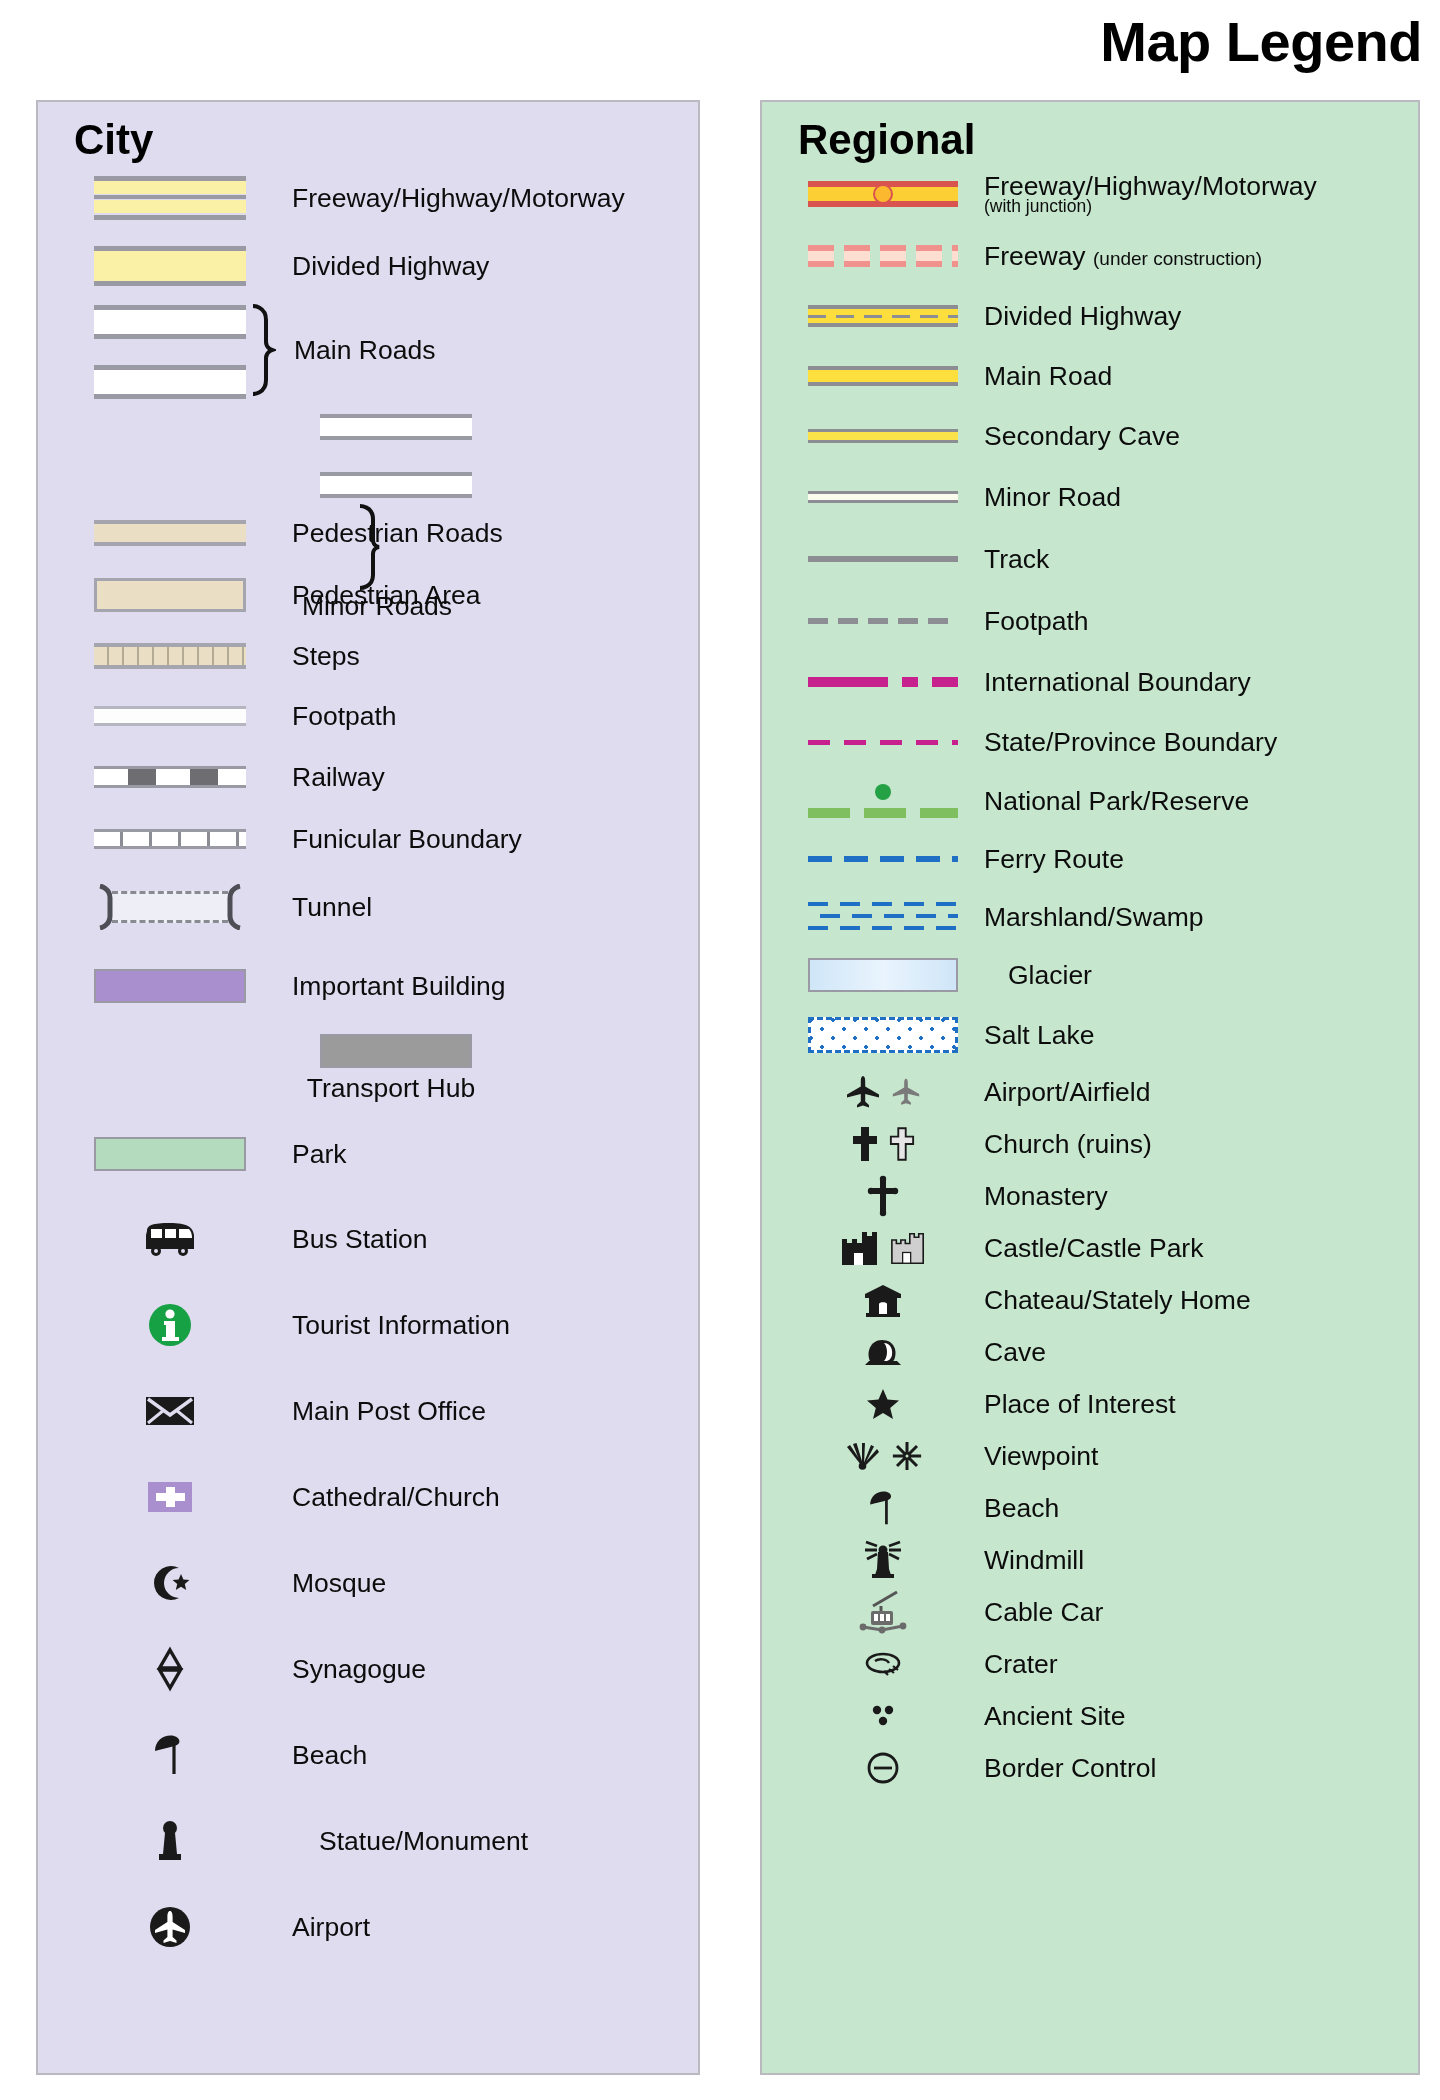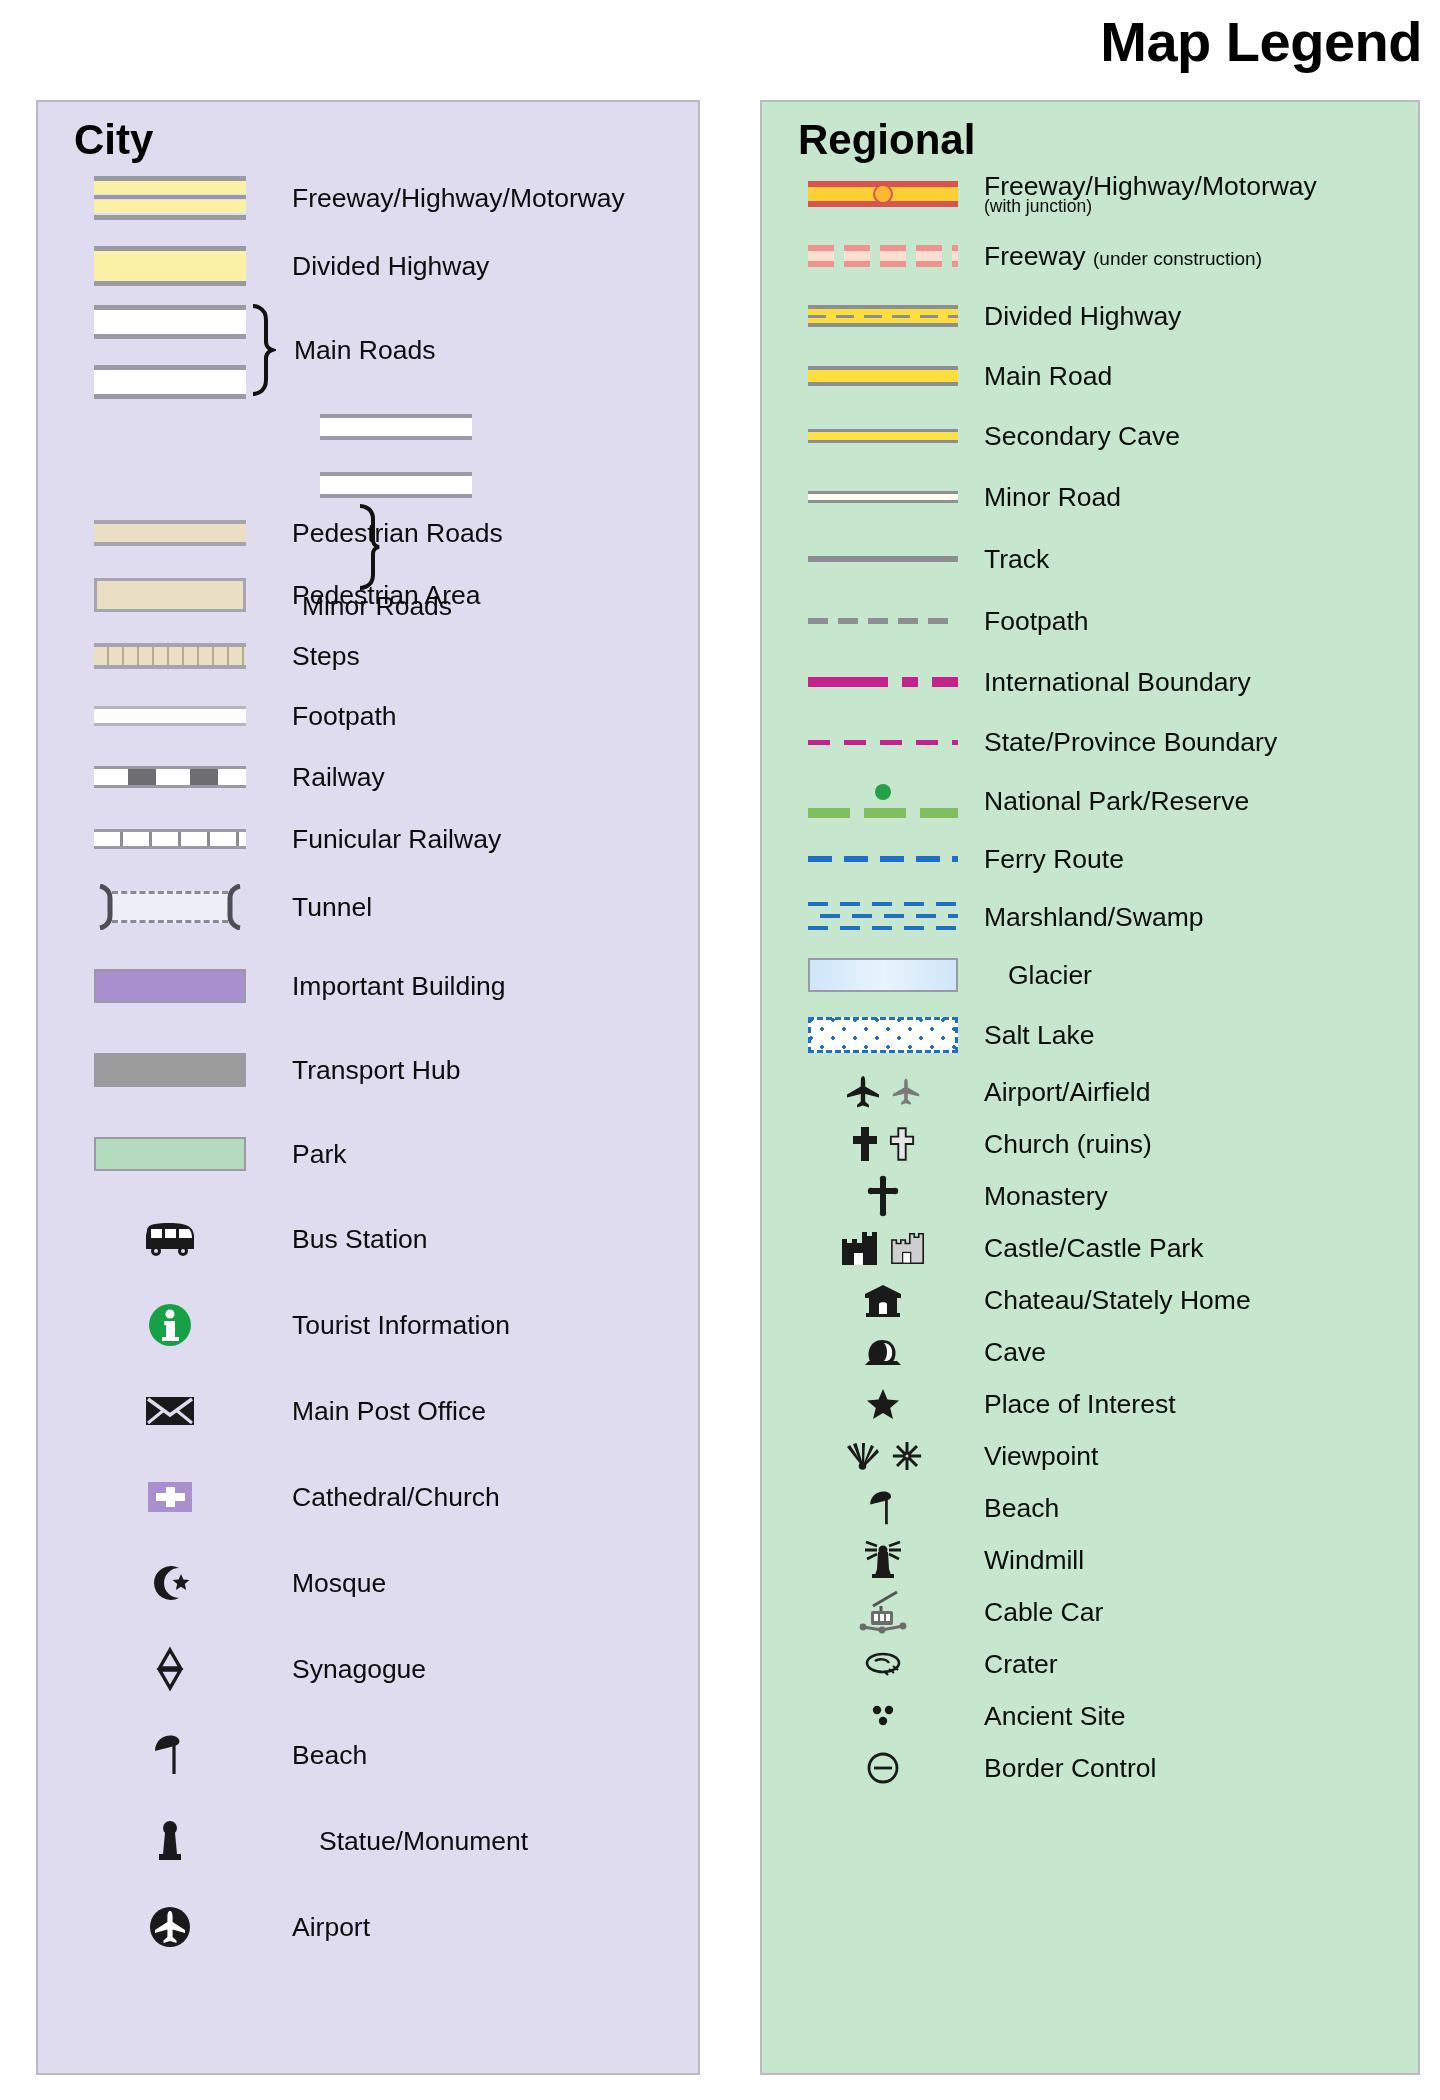--- a/index.html
+++ b/index.html
@@ -353,21 +353,21 @@
       </div>
 
       <div class="row" style="height:62px;">
         <div class="sym city-sym">
           <div class="funic-city">
               <div class="case-t"></div>
               <div class="inner"></div>
               <div class="case-b"></div>
             </div>
         </div>
-        <div class="lbl city-lbl">Funicular Railway</div>
+        <div class="lbl city-lbl">Funicular Boundary</div>
       </div>
 
       <div class="row" style="height:74px;">
         <div class="sym city-sym" style="height:60px;">
           <div class="tunnel-sym">
             <div class="tfill"></div>
               <div class="dash-t"></div>
               <div class="dash-b"></div>
             <div class="brk l">
               <svg width="20" height="46" viewBox="0 0 20 46" aria-hidden="true">
@@ -384,21 +384,21 @@
         <div class="lbl city-lbl">Tunnel</div>
       </div>
 
       <div class="row" style="height:84px;">
         <div class="sym city-sym">
           <div class="swatch sw-building"></div>
         </div>
         <div class="lbl city-lbl">Important Building</div>
       </div>
 
-      <div class="row" style="height:84px;">
+      <div class="row" style="height:84px;flex-direction:column;">
         <div class="sym city-sym">
           <div class="swatch sw-hub"></div>
         </div>
         <div class="lbl city-lbl">Transport Hub</div>
       </div>
 
       <div class="row" style="height:84px;">
         <div class="sym city-sym">
           <div class="swatch sw-park"></div>
         </div>

